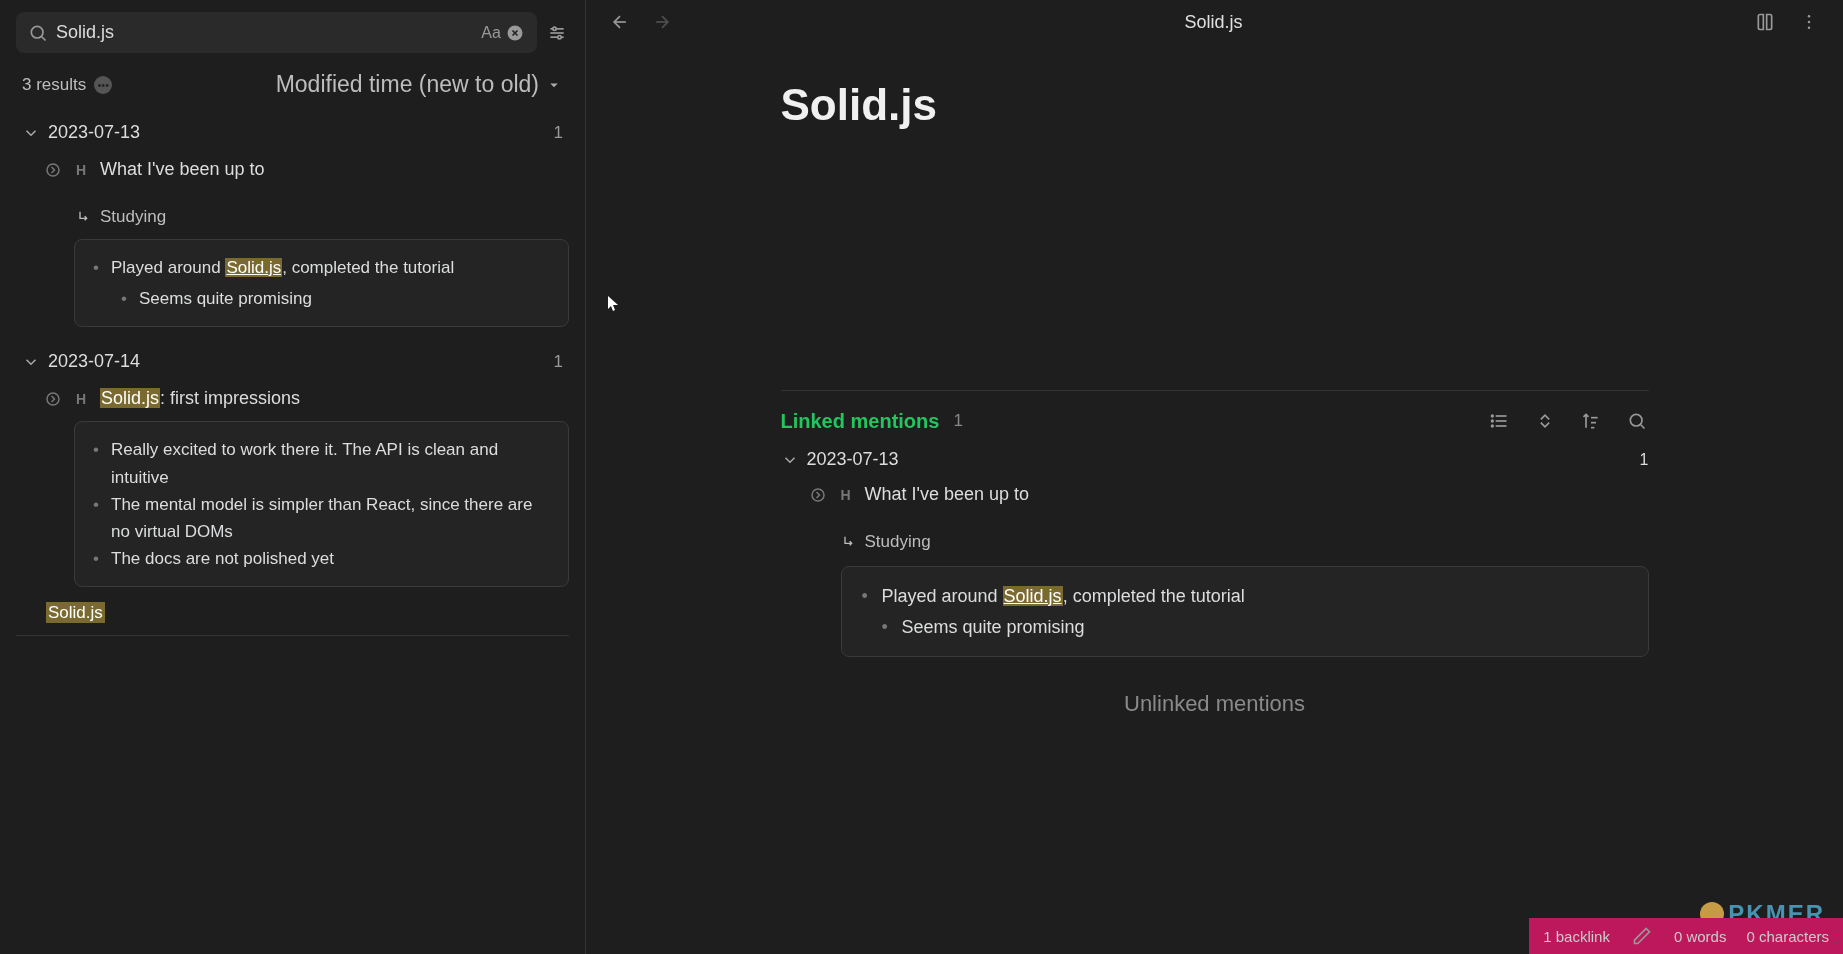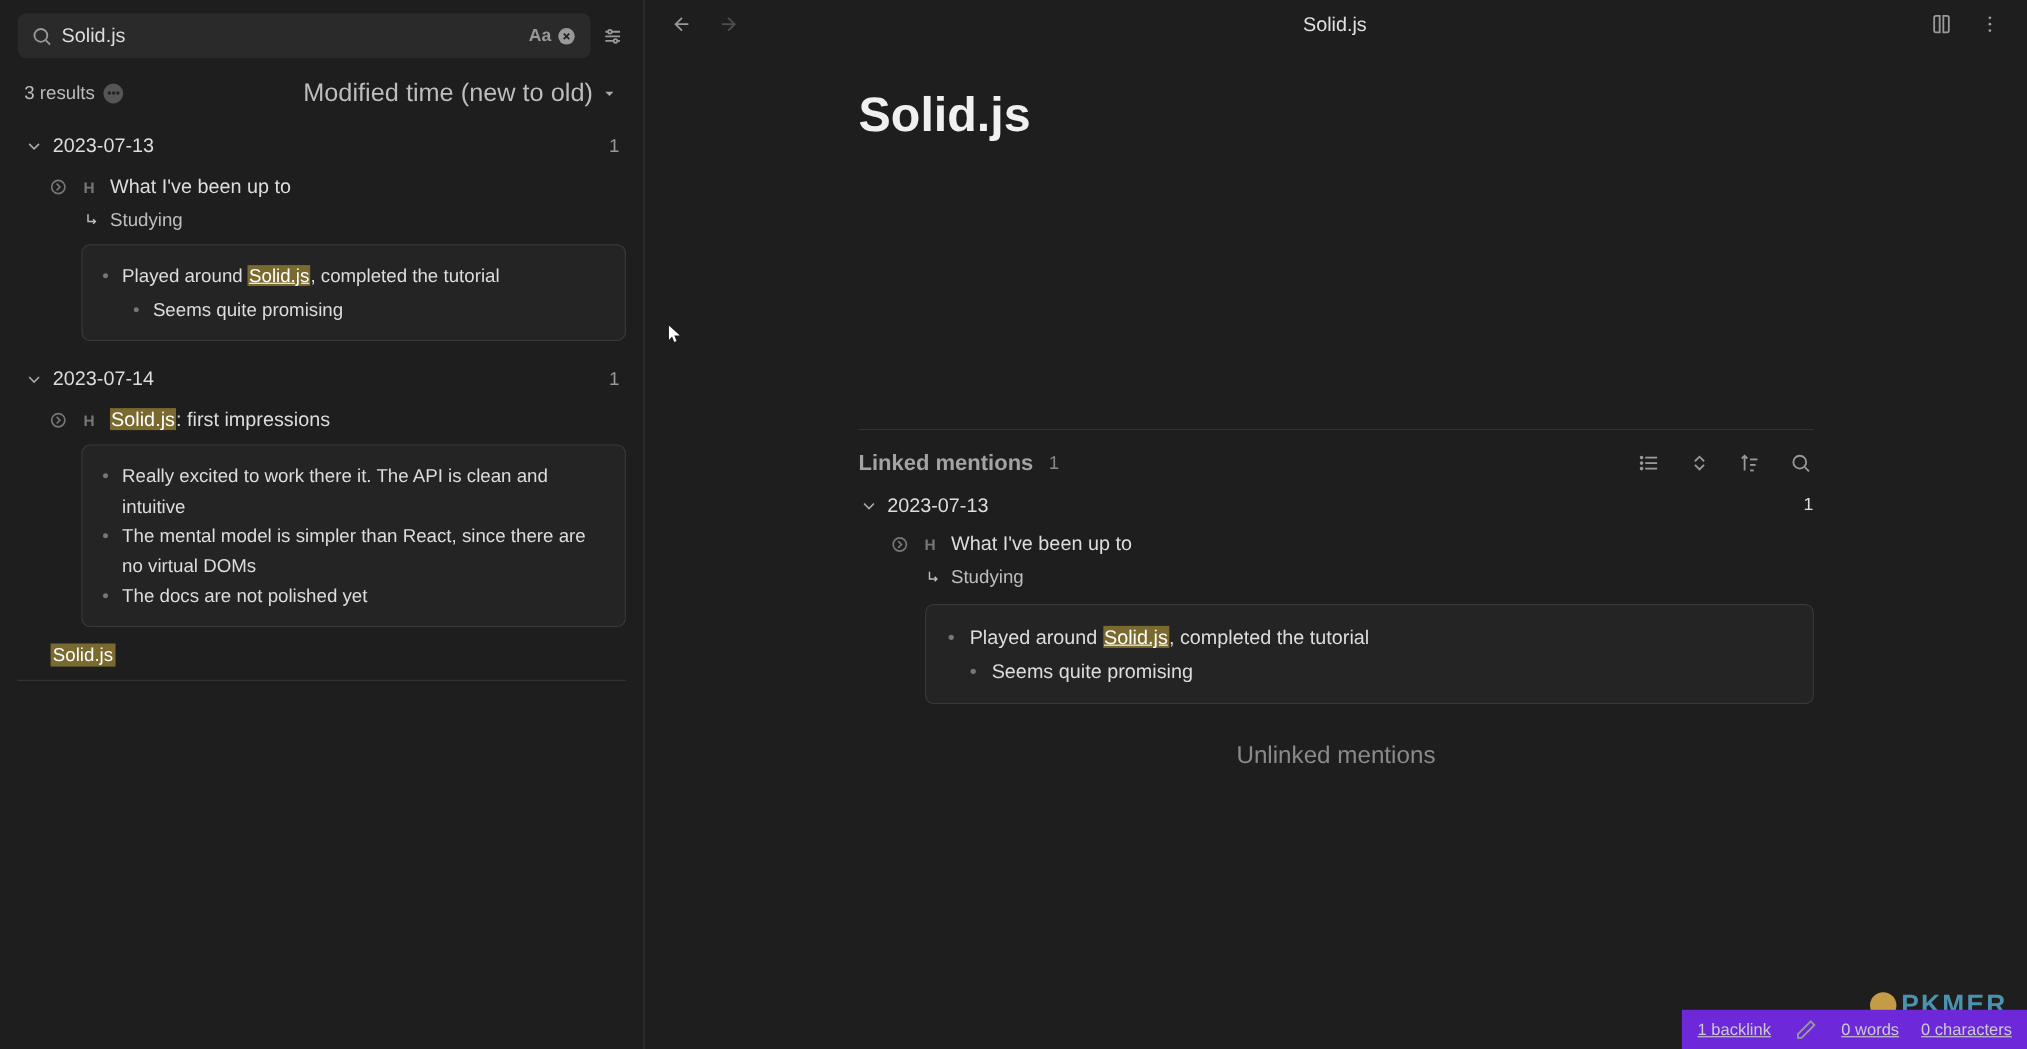--- a/index.html
+++ b/index.html
@@ -44,21 +44,21 @@
     .date-header { display:flex; align-items:center; justify-content:space-between; padding:4px 6px; cursor:pointer;}
     .date-header .dl { display:flex; align-items:center; gap:8px;}
     .date-header .cnt { color:#999; font-size:17px;}
     .chev { width:18px;height:18px;color:#aaa;}
     .date-title { color:#dcddde; font-size:18px;}
     .note-item { margin-top:12px; padding-left:28px;}
     .note-head { display:flex; align-items:center; gap:10px; cursor:pointer;}
     .goto-icon,.h-mark { width:18px;height:18px;color:#777;display:flex;align-items:center;justify-content:center;}
     .h-mark { font-size:14px;font-weight:600;}
     .note-title { font-size:18px; color:#dcddde;}
-    .breadcrumb { display:flex;align-items:center;gap:8px;margin-top:10px;padding-left:32px;color:#bdbdbd;font-size:17px;}
+    .breadcrumb { display:flex;align-items:center;gap:8px;margin-top:27px;padding-left:32px;color:#bdbdbd;font-size:17px;}
     .snippet {
       margin-top:12px; margin-left:30px;
       background:#242424;
       border:1px solid #3a3a3a;
       border-radius:8px;
       padding:14px 18px;
     }
     .snippet ul { list-style:none; }
     .snippet li { position:relative; padding-left:18px; font-size:17px; line-height:1.6; color:#dcddde;}
     .snippet li::before { content:"•"; position:absolute; left:0; color:#777; }
@@ -72,62 +72,62 @@
     .main { flex:1; display:flex; flex-direction:column; height:100%; position:relative;}
     .topbar { display:flex; align-items:center; justify-content:space-between; padding:10px 22px;}
     .nav-btns { display:flex; gap:18px;}
     .tb-title { color:#e0e0e0; font-size:18px;}
     .tb-right { display:flex; gap:20px;}
     .content { flex:1; overflow:auto; padding:36px 0 0 0;}
     .content-inner { max-width:900px; margin:0 auto; padding:0 16px;}
     .page-title { font-size:44px; font-weight:700; color:#f0f0f0;}
     .mentions { margin-top:260px;}
     .mentions-head { display:flex; align-items:center; gap:14px; border-top:1px solid #333; padding-top:18px;}
-    .mentions-head .mtitle { font-size:20px; font-weight:600; color:#a3a3a3;}
+    .mentions-head .mtitle { font-size:20px; font-weight:600; color:#22c55e;}
     .mentions-head .mcount { color:#888; font-size:17px;}
     .mentions-tools { margin-left:auto; display:flex; gap:22px;}
     .mdate { display:flex;align-items:center;justify-content:space-between;margin-top:16px;}
     .mdate .dl { display:flex;align-items:center;gap:8px;}
     .mnote { margin-top:14px; padding-left:28px;}
     .msnippet {
       margin-top:14px; margin-left:32px;
       background:#242424;
       border:1px solid #3a3a3a;
       border-radius:8px;
       padding:14px 20px;
     }
     .msnippet ul { list-style:none;}
     .msnippet li { position:relative; padding-left:20px; font-size:18px; line-height:1.7;}
     .msnippet li::before { content:"•"; position:absolute; left:0; color:#777;}
     .unlinked { margin-top:34px; color:#8a8a8a; font-size:22px;text-align:center;}
     .statusbar {
       position:absolute; bottom:0; right:0;
-      background:#6d28d9;
+      background:#be185d;
       display:flex; align-items:center; gap:20px;
-      padding:6px 14px; font-size:15px; color:#ccc;text-decoration:underline;
+      padding:6px 14px; font-size:15px; color:#ccc;
     }
     .pkmer { position:absolute; right:18px; bottom:26px; color:#4f9fbf; font-size:24px; font-weight:700; letter-spacing:2px; opacity:.9; display:flex;align-items:center;gap:4px;}
     .pkmer-face { width:24px;height:24px;border-radius:50%;background:#d9a94b;}
     .cursor { position:absolute; left:608px; top:296px; width:12px;height:16px;}
     .cursor svg { width:12px;height:16px;fill:#fff;}
   </style>
 </head>
 <body>
 
 <div class="sidebar">
   <div class="search-row">
     <div class="search-box">
       <span class="icon-btn">
         <svg viewBox="0 0 24 24" fill="none" stroke="currentColor" stroke-width="2">
             <circle cx="11" cy="11" r="7"></circle>
             <line x1="21" y1="21" x2="16.5" y2="16.5"></line>
           </svg>
       </span>
       <input value="Solid.js" style="">
-      <span class="icon-btn" style="font-size:16px;font-weight:bold;">Aa</span>
+      <span class="icon-btn" style="font-size:16px;">Aa</span>
       <span class="icon-btn">
         <svg viewBox="0 0 24 24" fill="currentColor">
             <circle cx="12" cy="12" r="9"></circle>
             <path d="M9 9l6 6M15 9l-6 6" stroke="#222" stroke-width="2"></path>
           </svg>
       </span>
     </div>
     <span class="icon-btn">
       <svg viewBox="0 0 24 24" fill="none" stroke="currentColor" stroke-width="2">
           <line x1="4" y1="7" x2="20" y2="7"></line>

